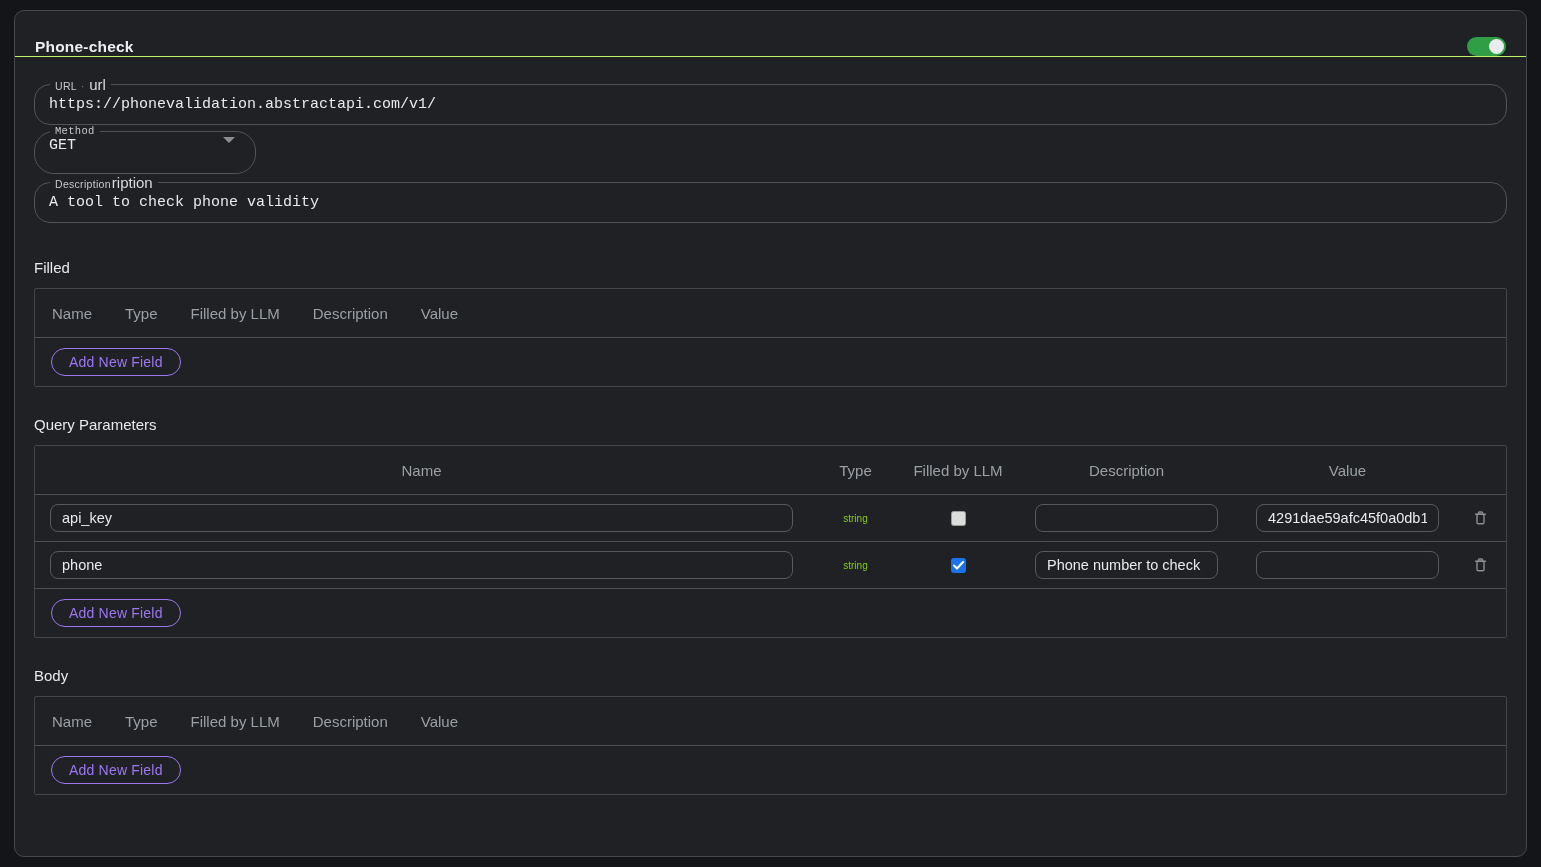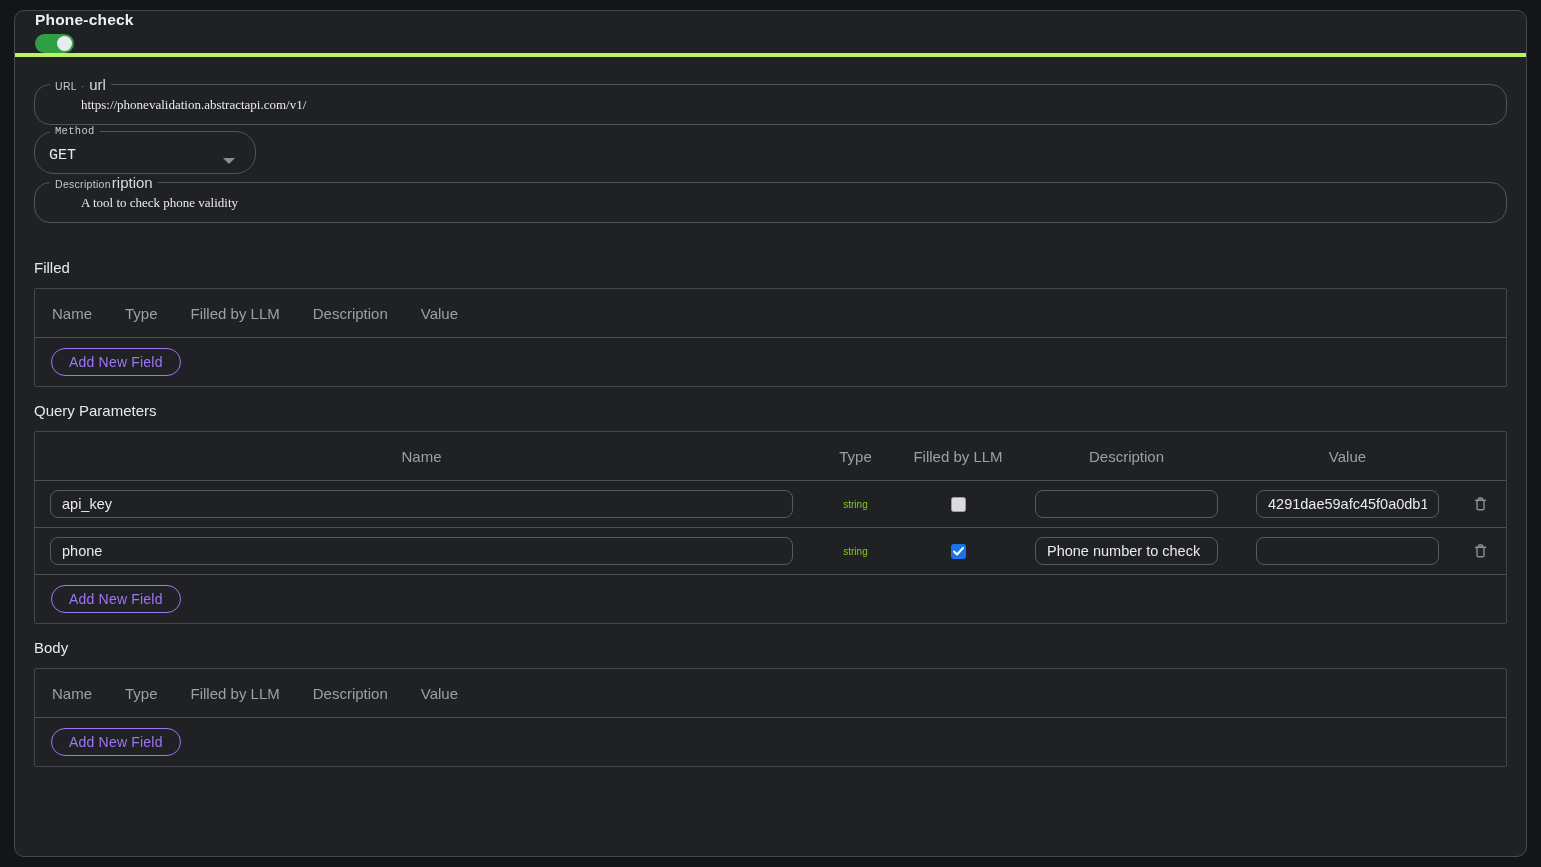--- a/index.html
+++ b/index.html
@@ -19,24 +19,23 @@
   }
   .card {
     position: absolute; left: 14px; top: 10px;
     width: 1513px; height: 847px;
     background: #1f2124;
     border: 1px solid #45484e;
     border-radius: 10px;
   }
   .card-header {
     height: 46px;
-    display: flex; align-items: flex-start; justify-content: space-between;
+    display: flex; align-items: flex-end; justify-content: space-between;
     padding: 0 20px;
-    border-bottom: 4px solid #bef264;
-    flex-direction: column;
+    border-bottom: 1px solid #bef264;
   }
   .card-title { font-size: 15.5px; font-weight: bold; color: #eceef0; letter-spacing: .2px; }
 
   
   .toggle {
     width: 39px; height: 19px; border-radius: 10px;
     background: #4a4d52; position: relative; cursor: pointer; flex: none;
   }
   .toggle.on { background: var(--toggle-on); }
   .toggle .knob {
@@ -59,39 +58,39 @@
   fieldset.method-box { border-radius: 20px; width: 222px; font-family: Liberation Mono, monospace; }
   .field legend {
     padding: 0 5px; margin-left: 1px;
     display: flex; align-items: baseline; white-space: nowrap;
   }
   .lg-small { font-size: 10.5px; color: #c6cacd; letter-spacing: .3px; }
   .lg-sep { font-size: 10px; color: #84878c; margin: 0 4px; }
   .lg-big { font-size: 15px; color: #d8dbde; margin-left: 1px; }
   .field input {
     width: 100%; border: none; outline: none; background: transparent;
-    color: #e9eaec; font-size: 13px; font-family: Liberation Serif, serif;
-    padding: 1px 0 0 0; height: 22px; margin-left: 32px;
+    color: #e9eaec; font-size: 15px; font-family: Liberation Mono, monospace;
+    padding: 1px 0 0 0; height: 22px;
   }
   .field-url { margin-top: 0px; }
   .field-method { margin-top: 20px; }
   .field-desc { margin-top: 26px; }
   .select-row {
-    display: flex; align-items: flex-end; justify-content: space-between;
+    display: flex; align-items: flex-start; justify-content: space-between;
     height: 27px; cursor: pointer;
   }
   .select-value { font-size: 15px; color: #e9eaec; }
   .caret {
     width: 0; height: 0; margin-right: 6px;
     border-left: 6px solid transparent; border-right: 6px solid transparent;
     border-top: 6px solid #8a8d91;
   }
 
   
-  .section { margin-top: 15px; }
+  .section { margin-top: 29px; }
   .section:first-of-type { margin-top: 36px; }
   .section-title { font-size: 15px; color: #e7e9eb; margin-bottom: 12px; }
   .tbl {
     border: 1px solid #42454b; border-radius: 2px;
     background: transparent;
   }
   .trow { display: flex; align-items: center; }
   .trow + .trow { border-top: 1px solid #4b4e54; }
   .thead { height: 48px; color: #9aa0a6; font-size: 15px; }
   .thead-compact { padding-left: 17px; gap: 33px; }

